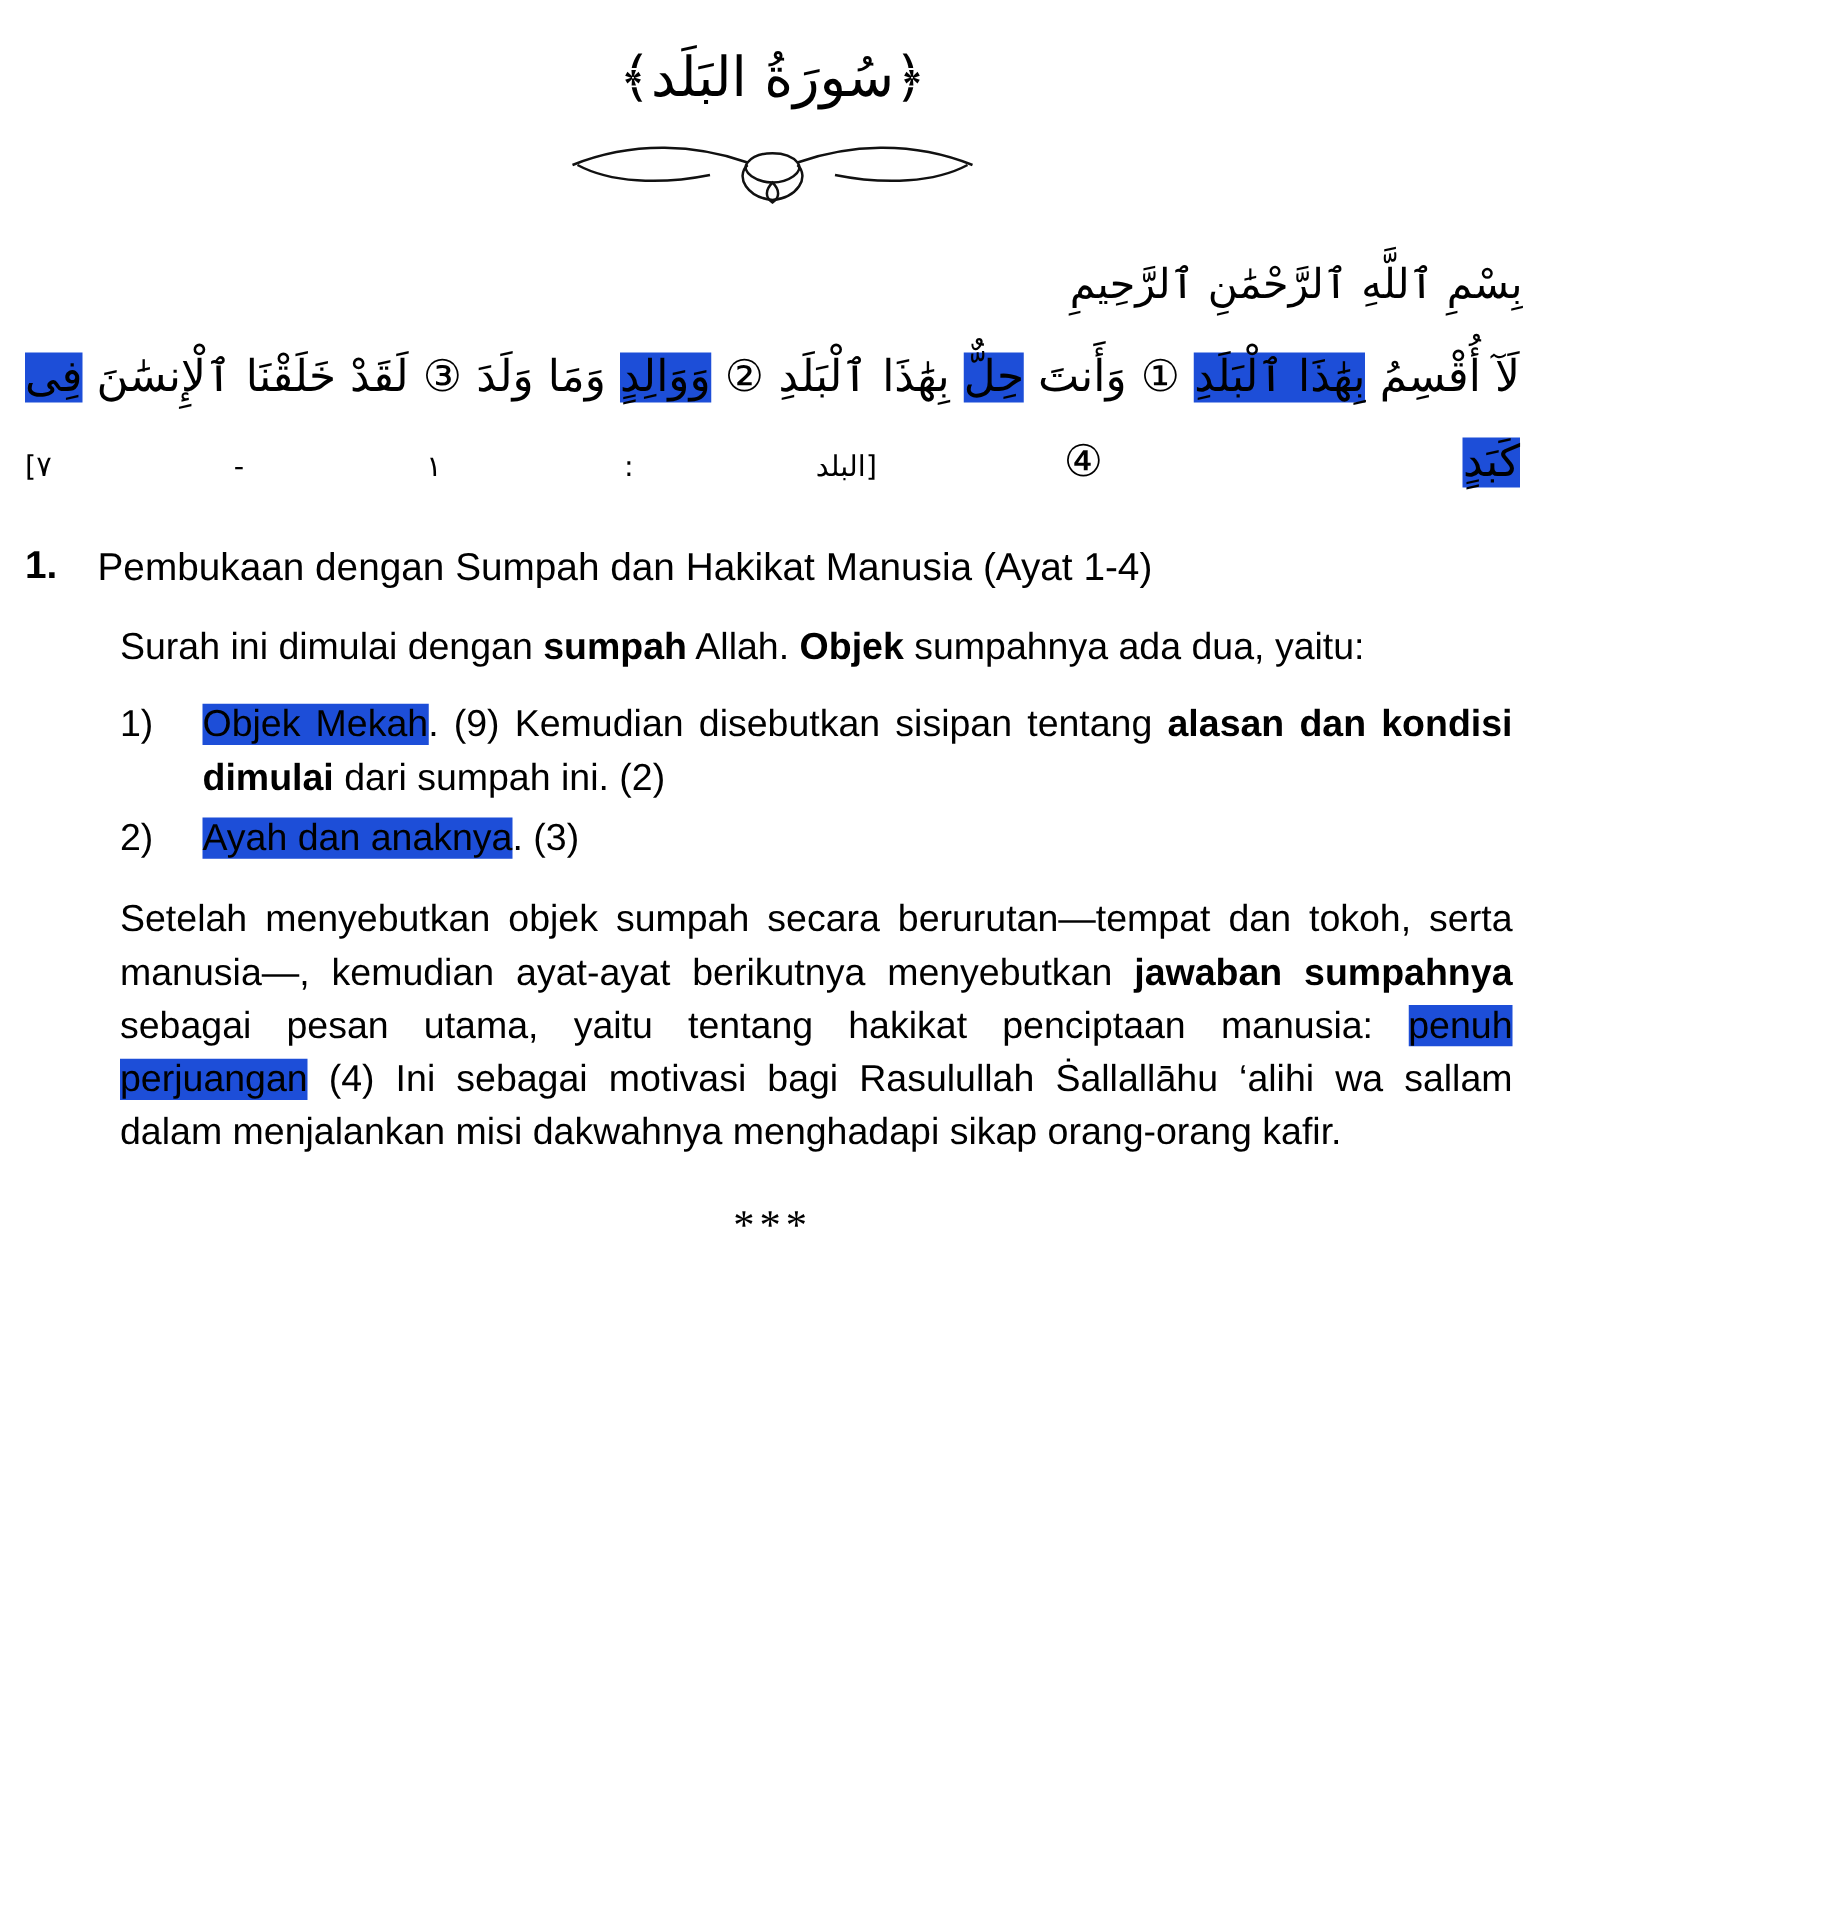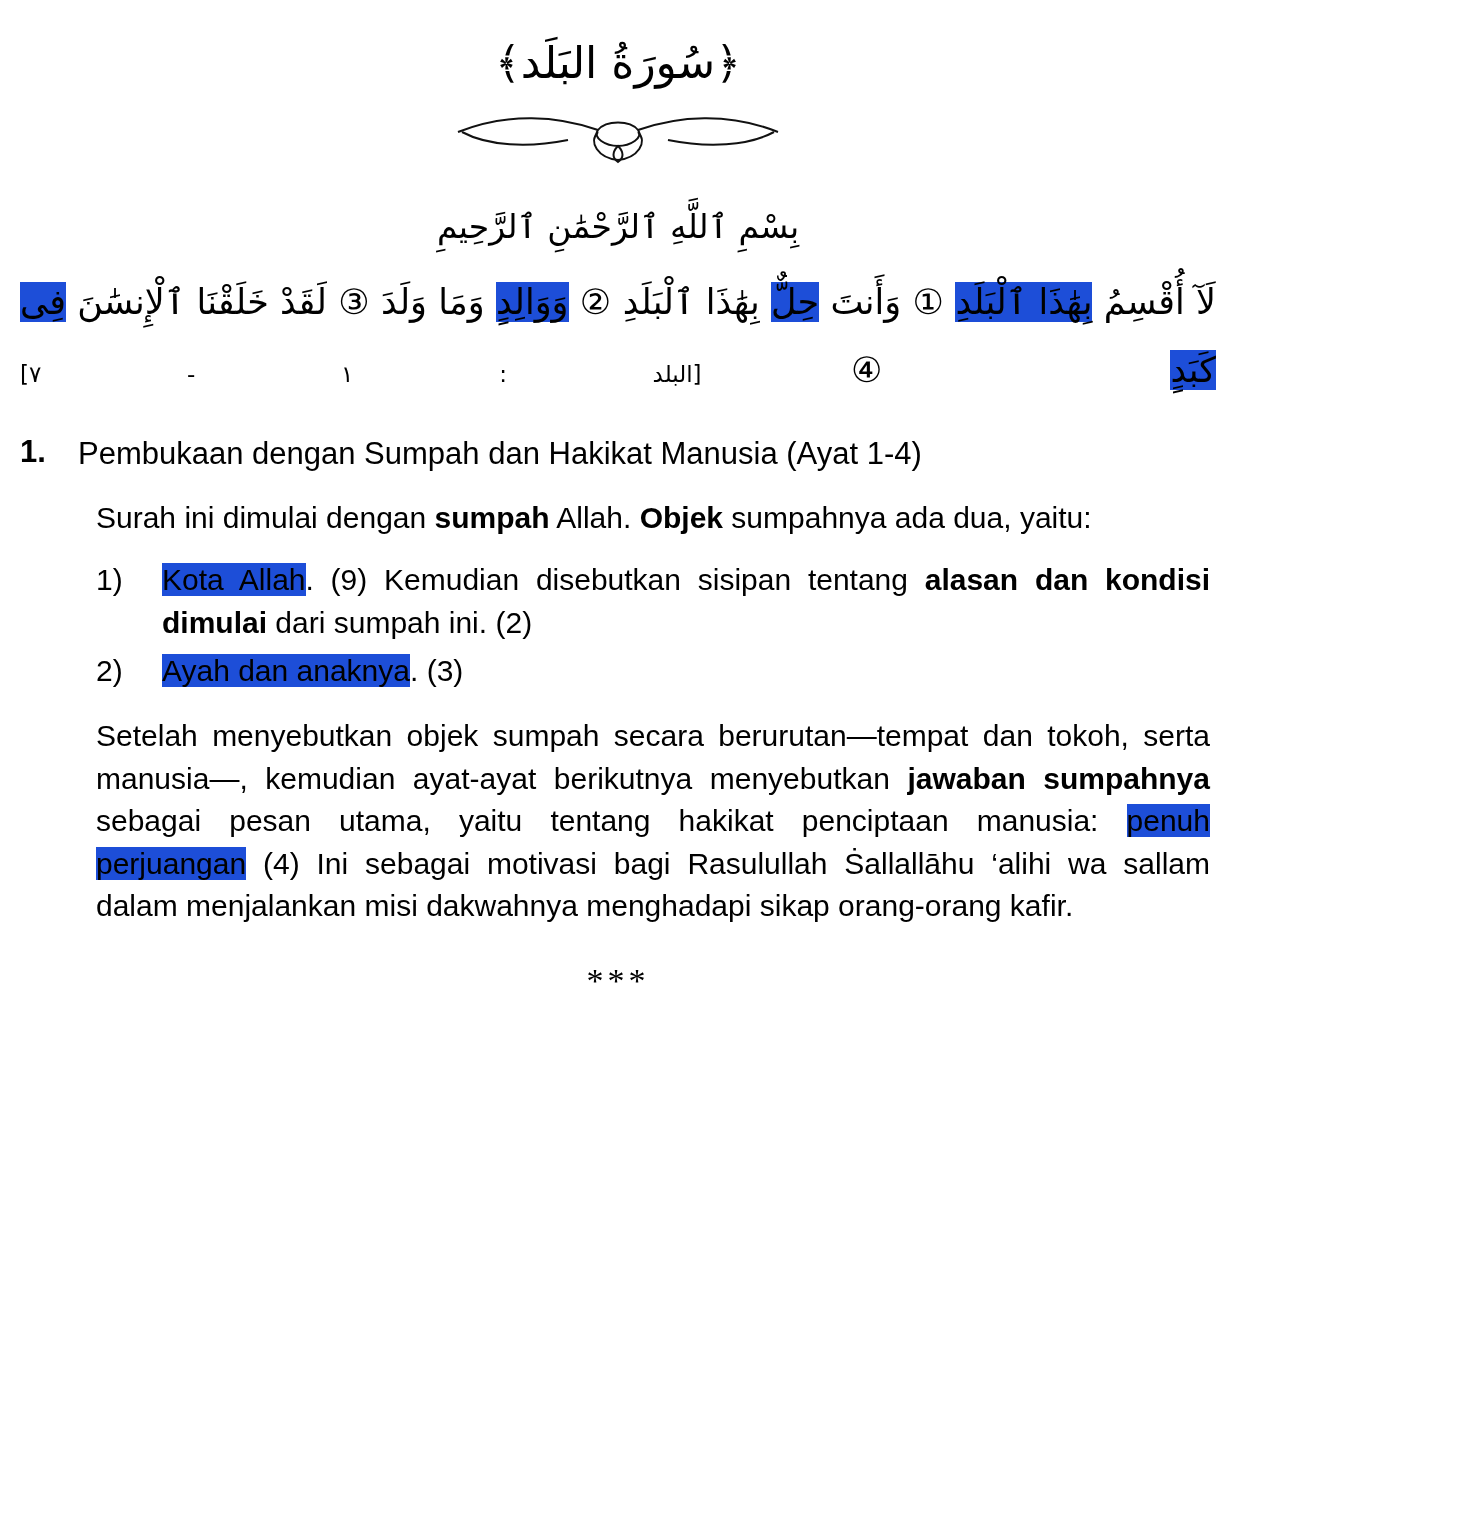--- a/index.html
+++ b/index.html
@@ -34,21 +34,20 @@
     font-family: "DejaVu Sans", sans-serif;
     font-size: 46px;
     line-height: 1;
     margin: 6px 0 26px 0;
     color: #111;
     letter-spacing: -4px;
   }
 
   
   .basmalah {
-    text-align: center;
     direction: rtl;
     font-family: "DejaVu Sans", sans-serif;
     font-size: 33px;
     line-height: 1.6;
     margin: 28px 0 14px 0;
   }
 
   
   .quran-block {
     direction: rtl;
@@ -169,21 +168,21 @@
     </div>
   </div>
 
   <div class="body-indent">
 
     <p class="para" id="para1"><span>Surah ini dimulai dengan </span><b>sumpah</b><span> Allah. </span><b>Objek</b><span> sumpahnya ada dua, yaitu:</span></p>
 
     <ul class="sublist" id="sublist">
         <li>
           <span class="marker">1)</span>
-          <span class="li-text"><span class="hl">Kota Allah</span><span>. (9) Kemudian disebutkan sisipan tentang </span><b>alasan dan kondisi dimulai</b><span> dari sumpah ini. (2)</span></span>
+          <span class="li-text"><span class="hl">Objek Mekah</span><span>. (9) Kemudian disebutkan sisipan tentang </span><b>alasan dan kondisi dimulai</b><span> dari sumpah ini. (2)</span></span>
         </li>
         <li>
           <span class="marker">2)</span>
           <span class="li-text"><span class="hl">Ayah dan anaknya</span><span>. (3)</span></span>
         </li>
       </ul>
 
     <p class="para" id="para2"><span>Setelah menyebutkan objek sumpah secara berurutan—tempat dan tokoh, serta manusia—, kemudian ayat-ayat berikutnya menyebutkan </span><b>jawaban sumpahnya</b><span> sebagai pesan utama, yaitu tentang hakikat penciptaan manusia: </span><span class="hl">penuh perjuangan</span><span> (4) Ini sebagai motivasi bagi Rasulullah Ṡallallāhu ‘alihi wa sallam dalam menjalankan misi dakwahnya menghadapi sikap orang-orang kafir.</span></p>
 
   </div>

